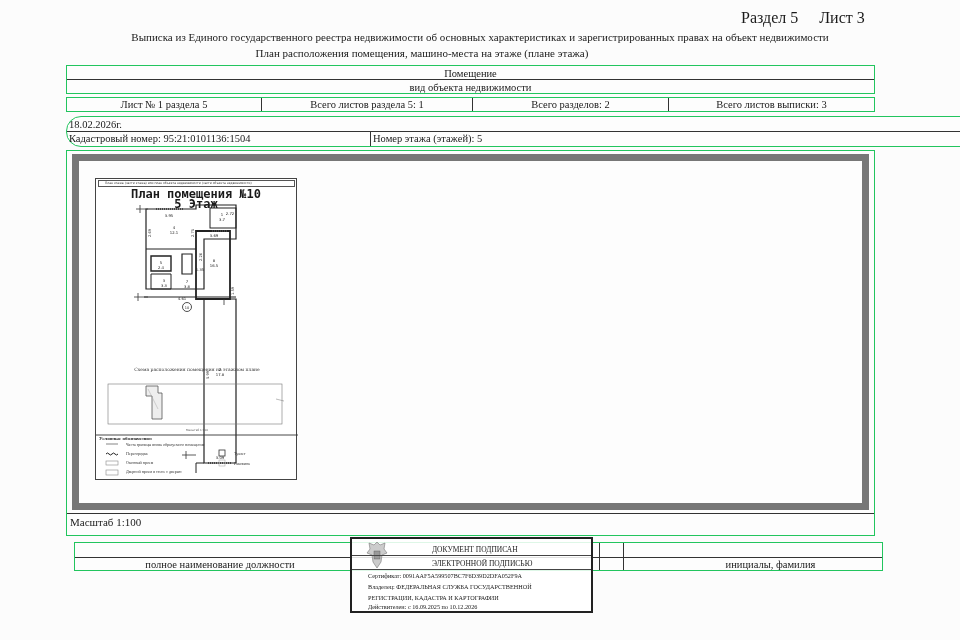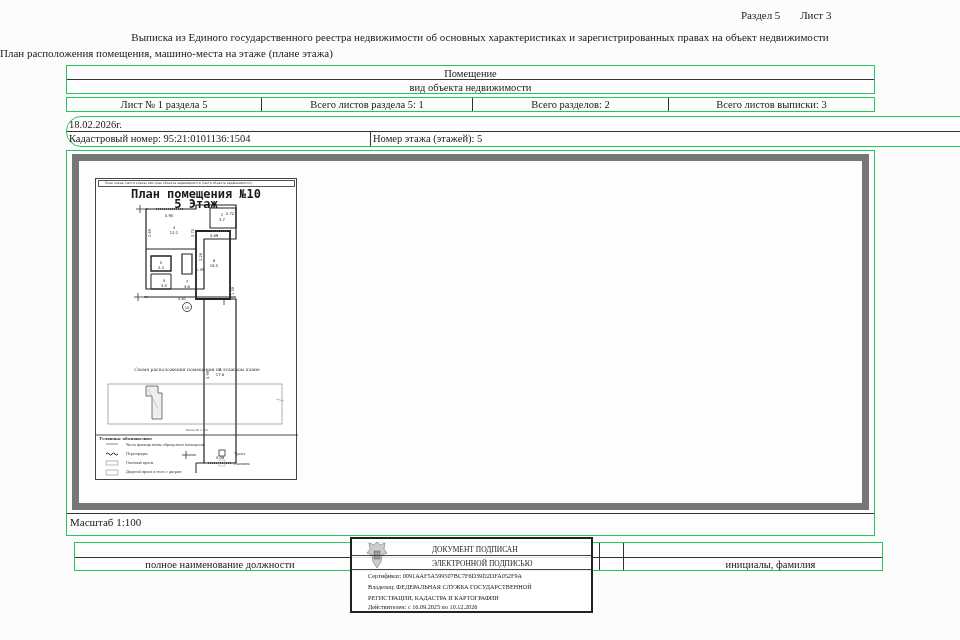--- a/index.html
+++ b/index.html
@@ -2,24 +2,24 @@
 <html><head>
 <meta charset="utf-8">
 <style>
   html, body { margin:0; padding:0; }
   body {
     width:960px; height:640px; position:relative; overflow:hidden;
     background:#fcfcfc; color:#1a1a1a;
     font-family:"Liberation Serif","DejaVu Serif",serif;
   }
   .abs { position:absolute; }
-  .hdr-right { top:9px; left:741px; font-size:11px; }
+  .hdr-right { top:9px; left:741px; font-size:16px; }
   .hdr-right span { margin-right:17px; }
   .title1 { top:31px; left:0; width:960px; text-align:center; font-size:11px; }
-  .title2 { top:47px; left:0; width:844px; text-align:left; font-size:11px; }
+  .title2 { top:47px; left:0; width:844px; text-align:center; font-size:11px; }
 
   .box { position:absolute; border:7px solid #22c55e; box-sizing:border-box; background:#fdfdfd; }
   .cell { position:absolute; box-sizing:border-box; font-size:10.5px; white-space:nowrap; line-height:13px; }
   .center { text-align:center; }
   .hline { position:absolute; height:1px; background:#333; }
   .vline { position:absolute; width:1px; background:#333; }
 
   
   .plan-frame { position:absolute; left:95px; top:178px; width:202px; height:302px; border:1px solid #444; box-sizing:border-box; background:#fff; }
   .plan-stamp { position:absolute; left:2px; top:1px; width:195px; height:5px; border:1px solid #555; font-size:3px; overflow:hidden; }

